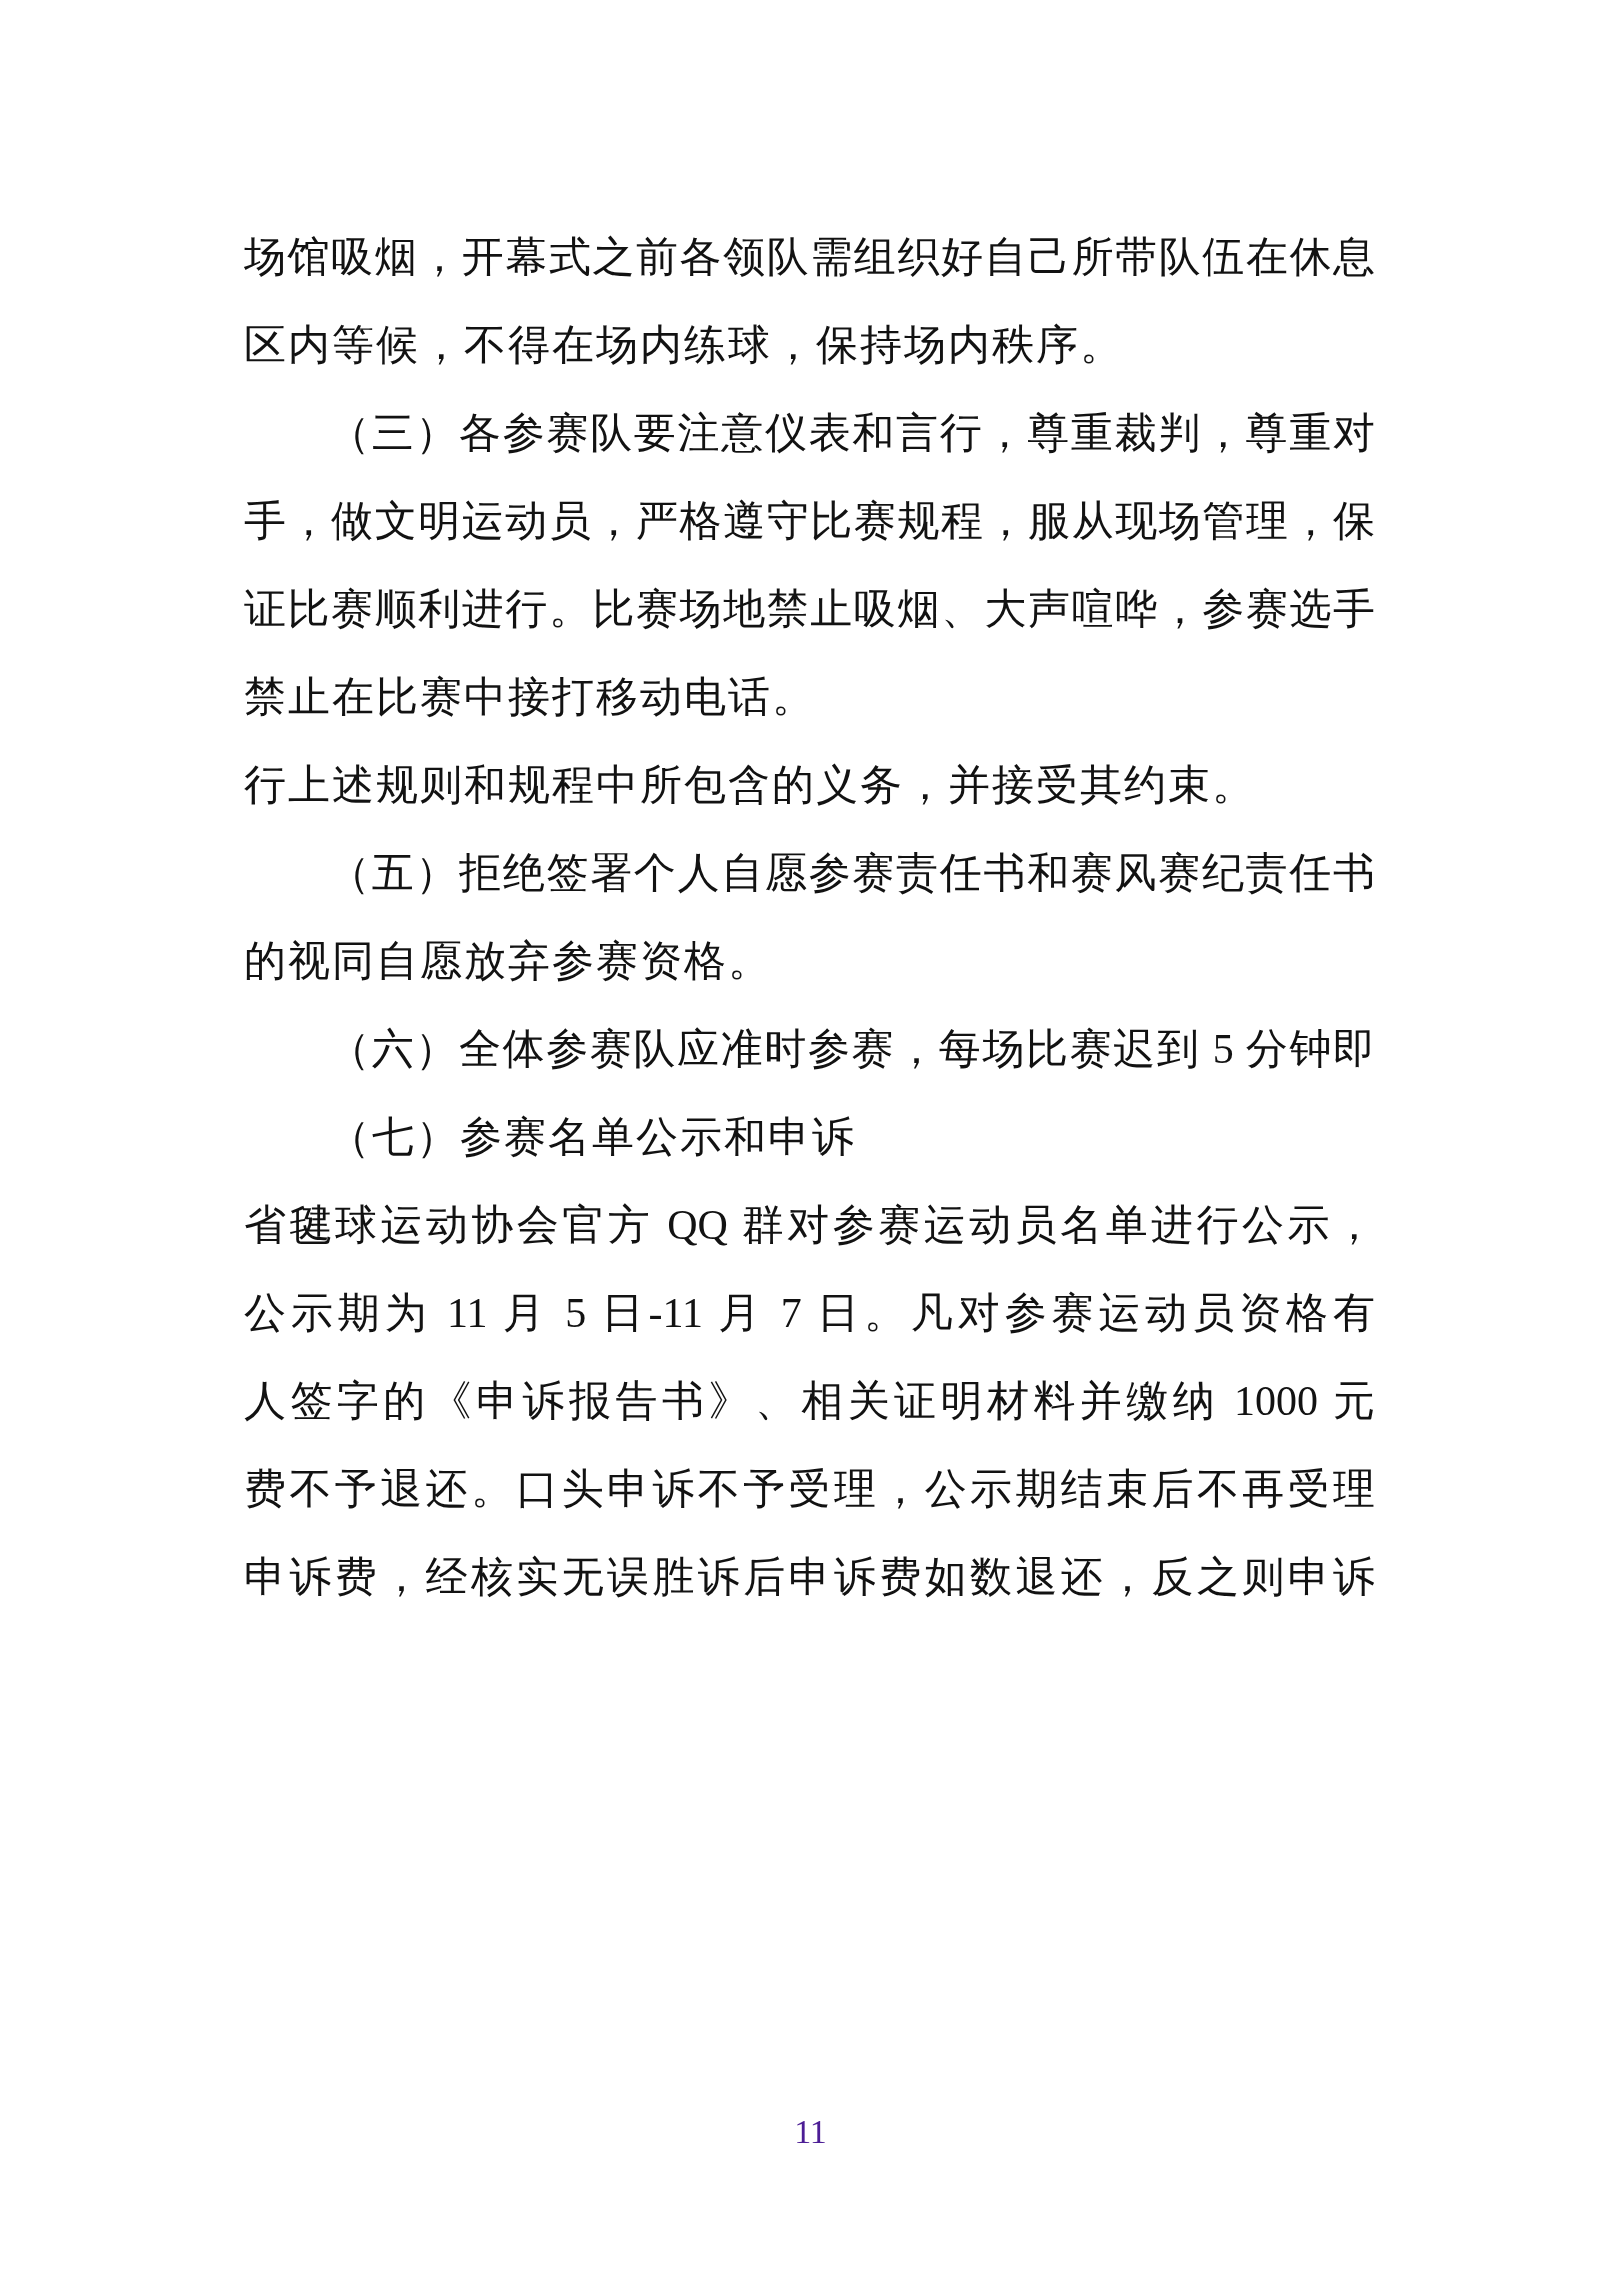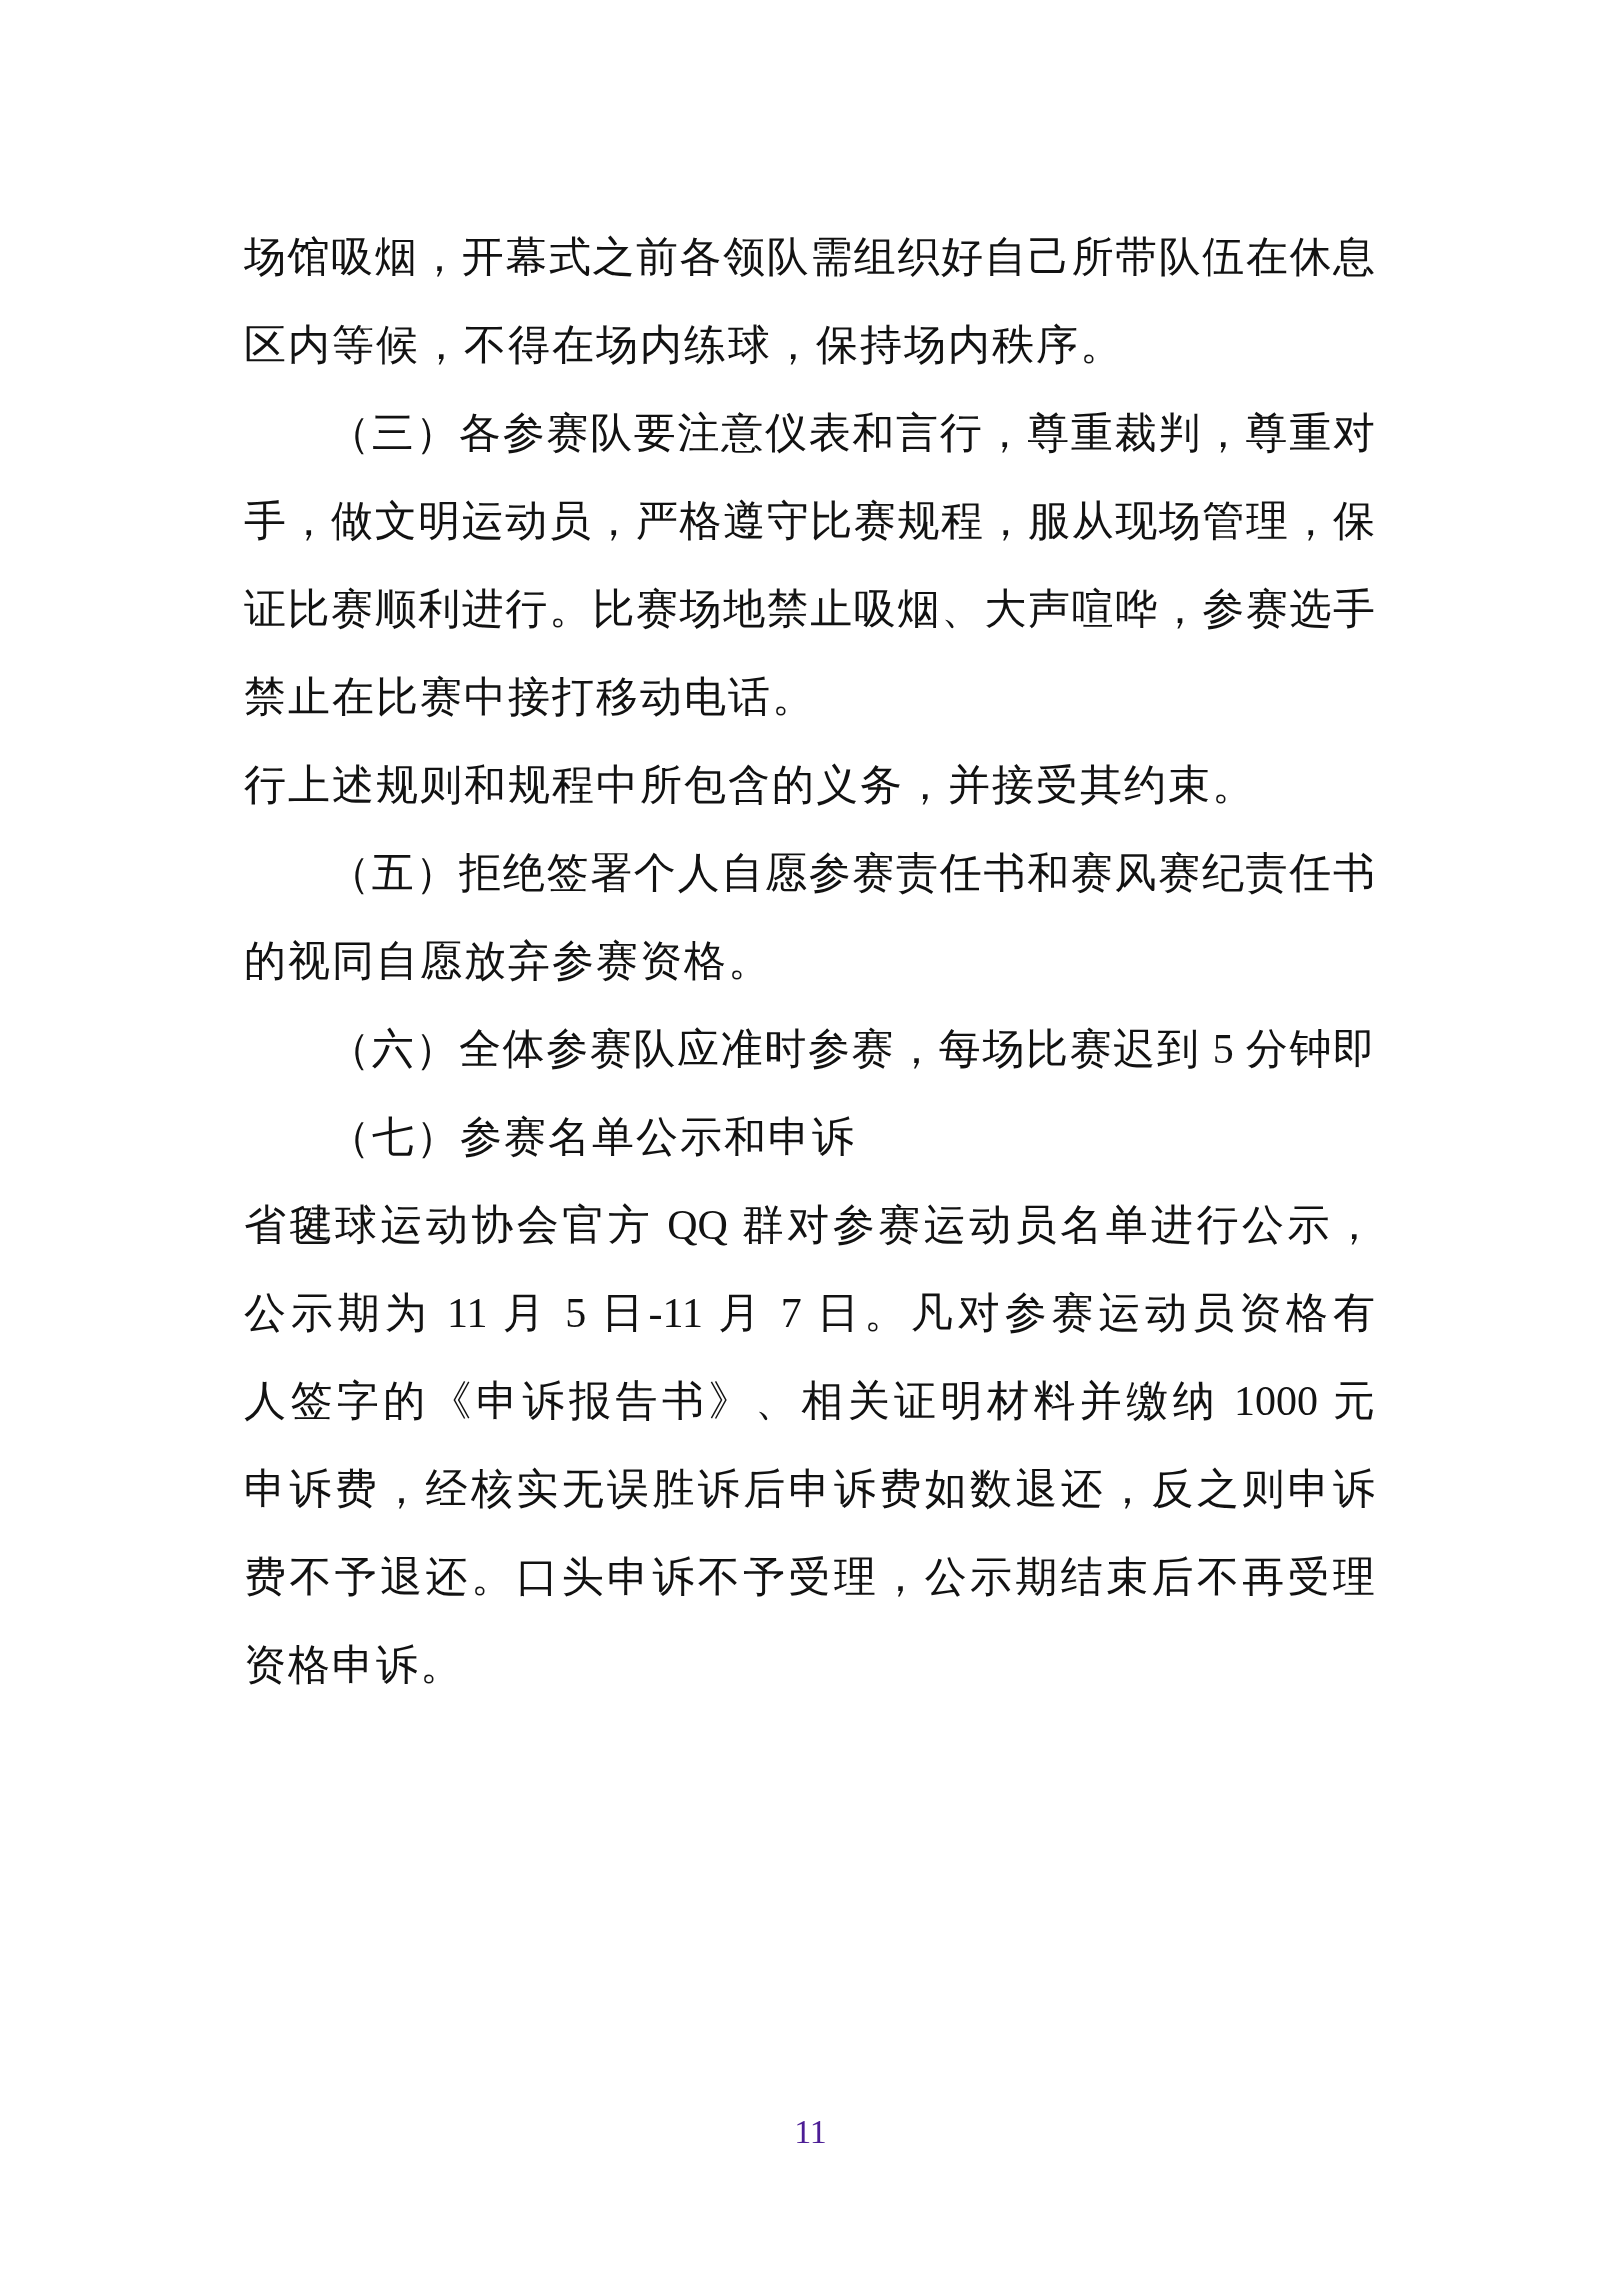--- a/index.html
+++ b/index.html
@@ -67,19 +67,18 @@
     <div class="line fill">证比赛顺利进行。比赛场地禁止吸烟、大声喧哗，参赛选手</div>
     <div class="line end">禁止在比赛中接打移动电话。</div>
     <div class="line end">行上述规则和规程中所包含的义务，并接受其约束。</div>
     <div class="line fill indent">（五）拒绝签署个人自愿参赛责任书和赛风赛纪责任书</div>
     <div class="line end">的视同自愿放弃参赛资格。</div>
     <div class="line fill indent">（六）全体参赛队应准时参赛，每场比赛迟到 5 分钟即</div>
     <div class="line end indent">（七）参赛名单公示和申诉</div>
     <div class="line fill">省毽球运动协会官方 QQ 群对参赛运动员名单进行公示，</div>
     <div class="line fill">公示期为 11 月 5 日-11 月 7 日。凡对参赛运动员资格有</div>
     <div class="line fill">人签字的《申诉报告书》、相关证明材料并缴纳 1000 元</div>
+    <div class="line fill">费不予退还。口头申诉不予受理，公示期结束后不再受理</div>
     <div class="line fill">申诉费，经核实无误胜诉后申诉费如数退还，反之则申诉</div>
-    <div class="line fill">费不予退还。口头申诉不予受理，公示期结束后不再受理</div>
-    <div class="line end">资格申诉。</div>
   </div>
   <div class="pagenum">11</div>
 </div>
 
 
 </body></html>

